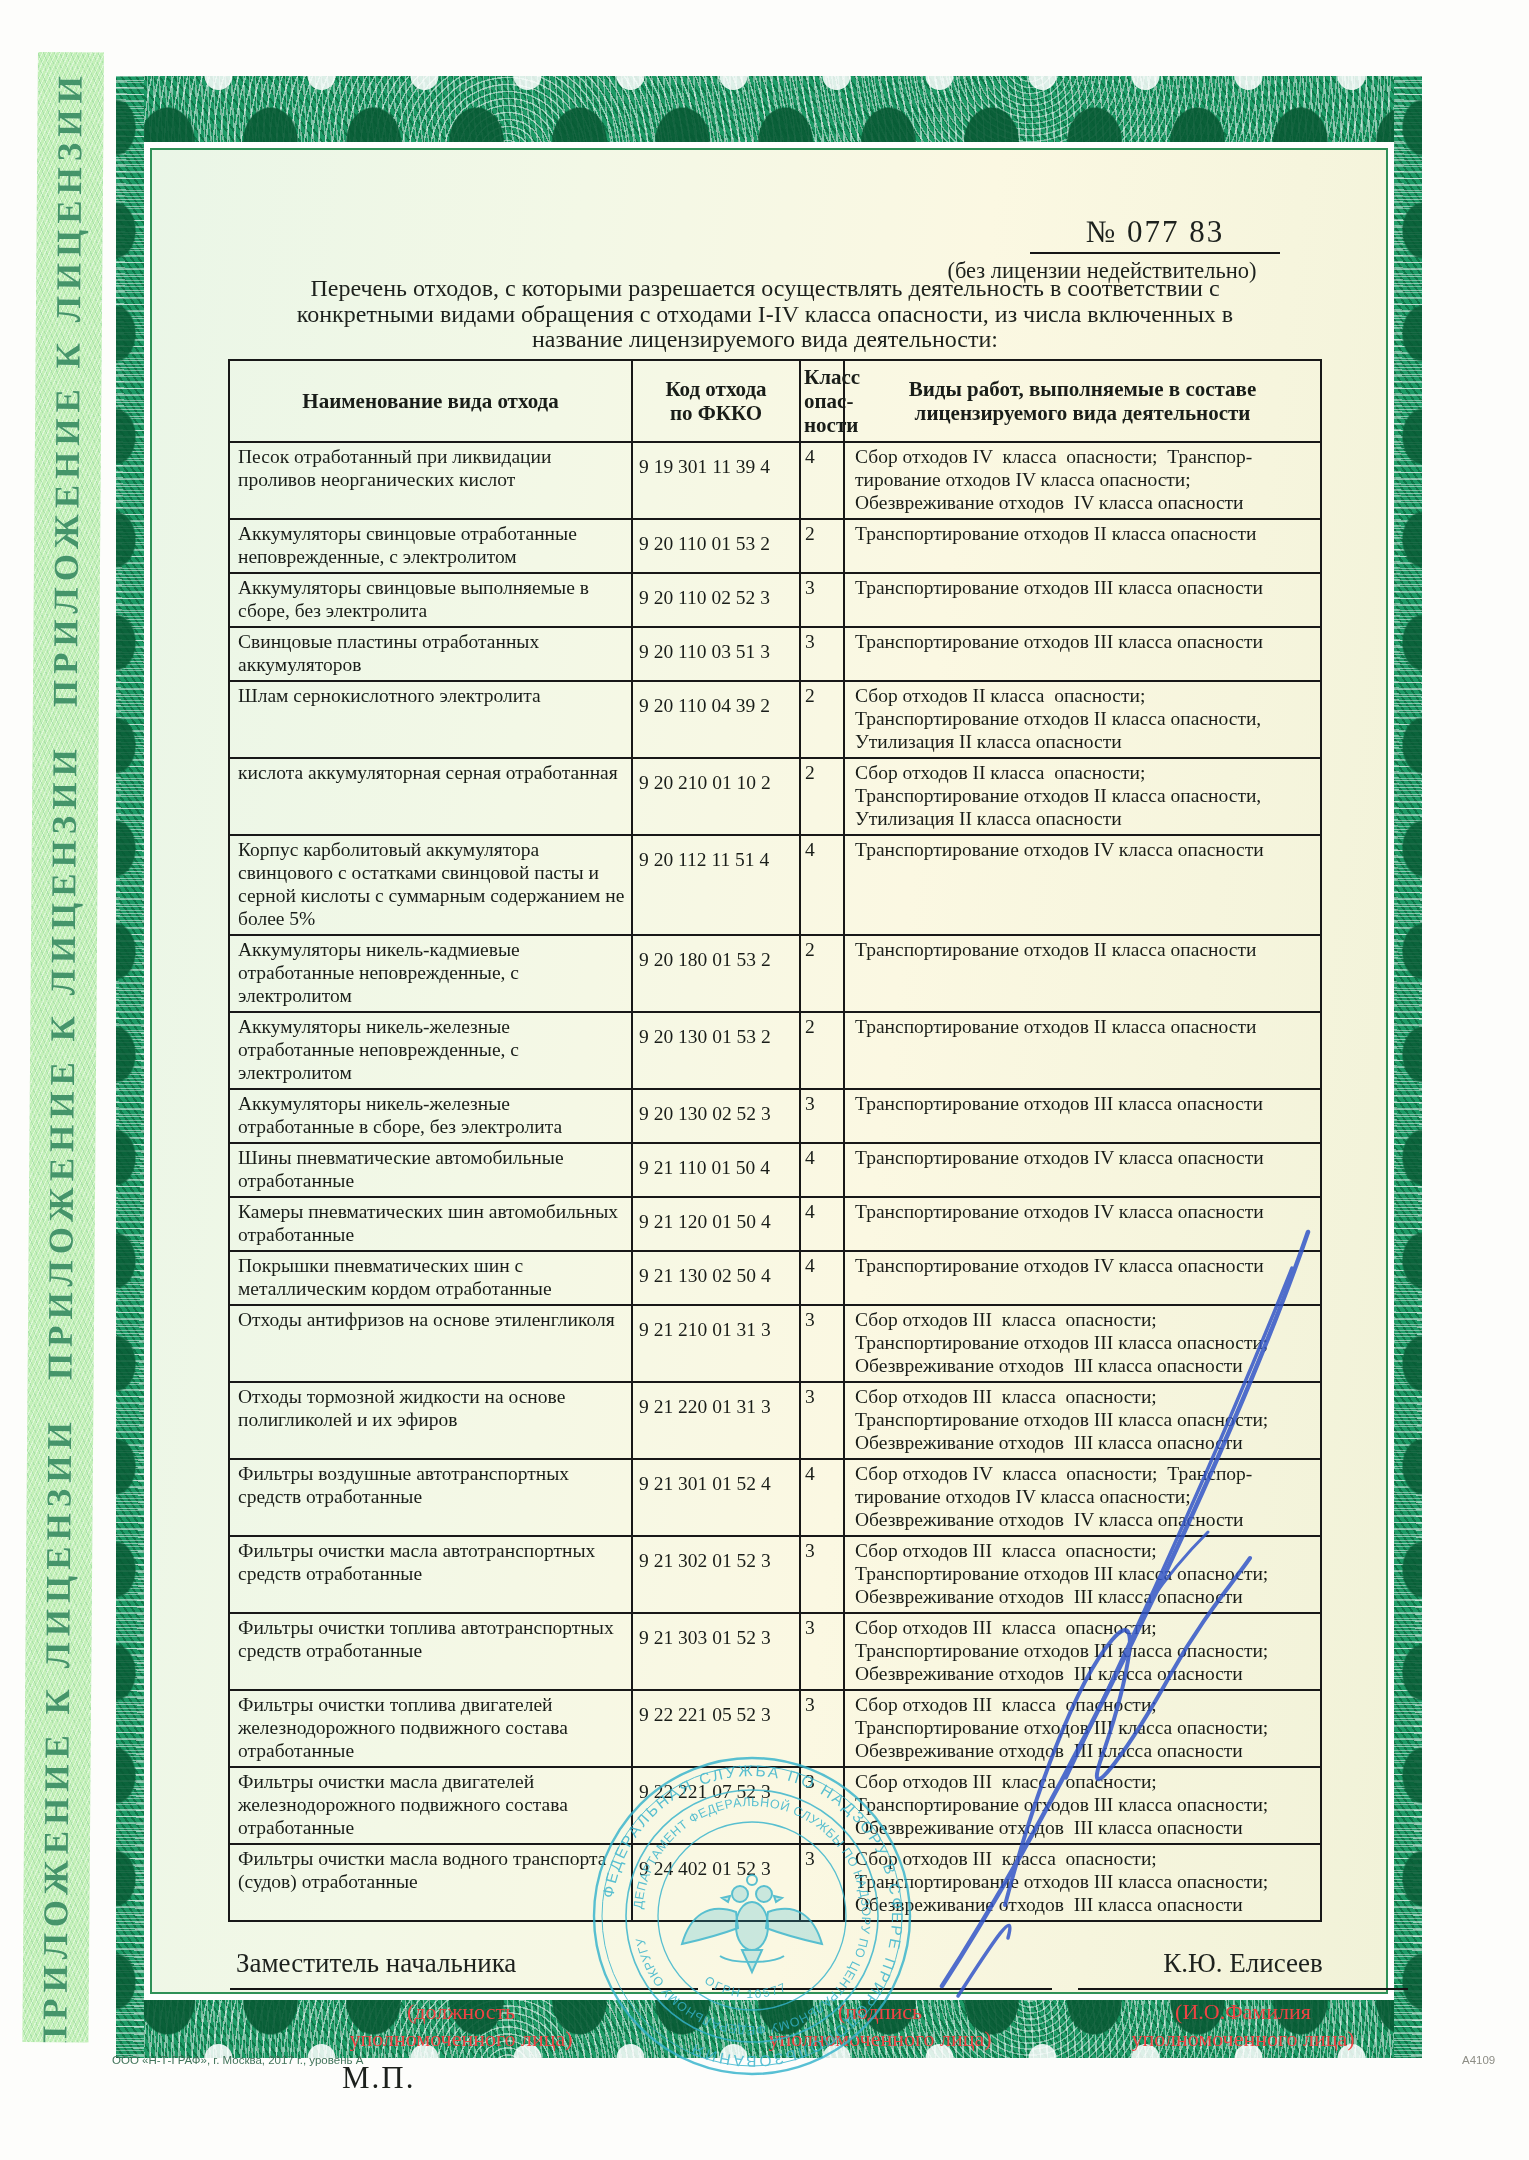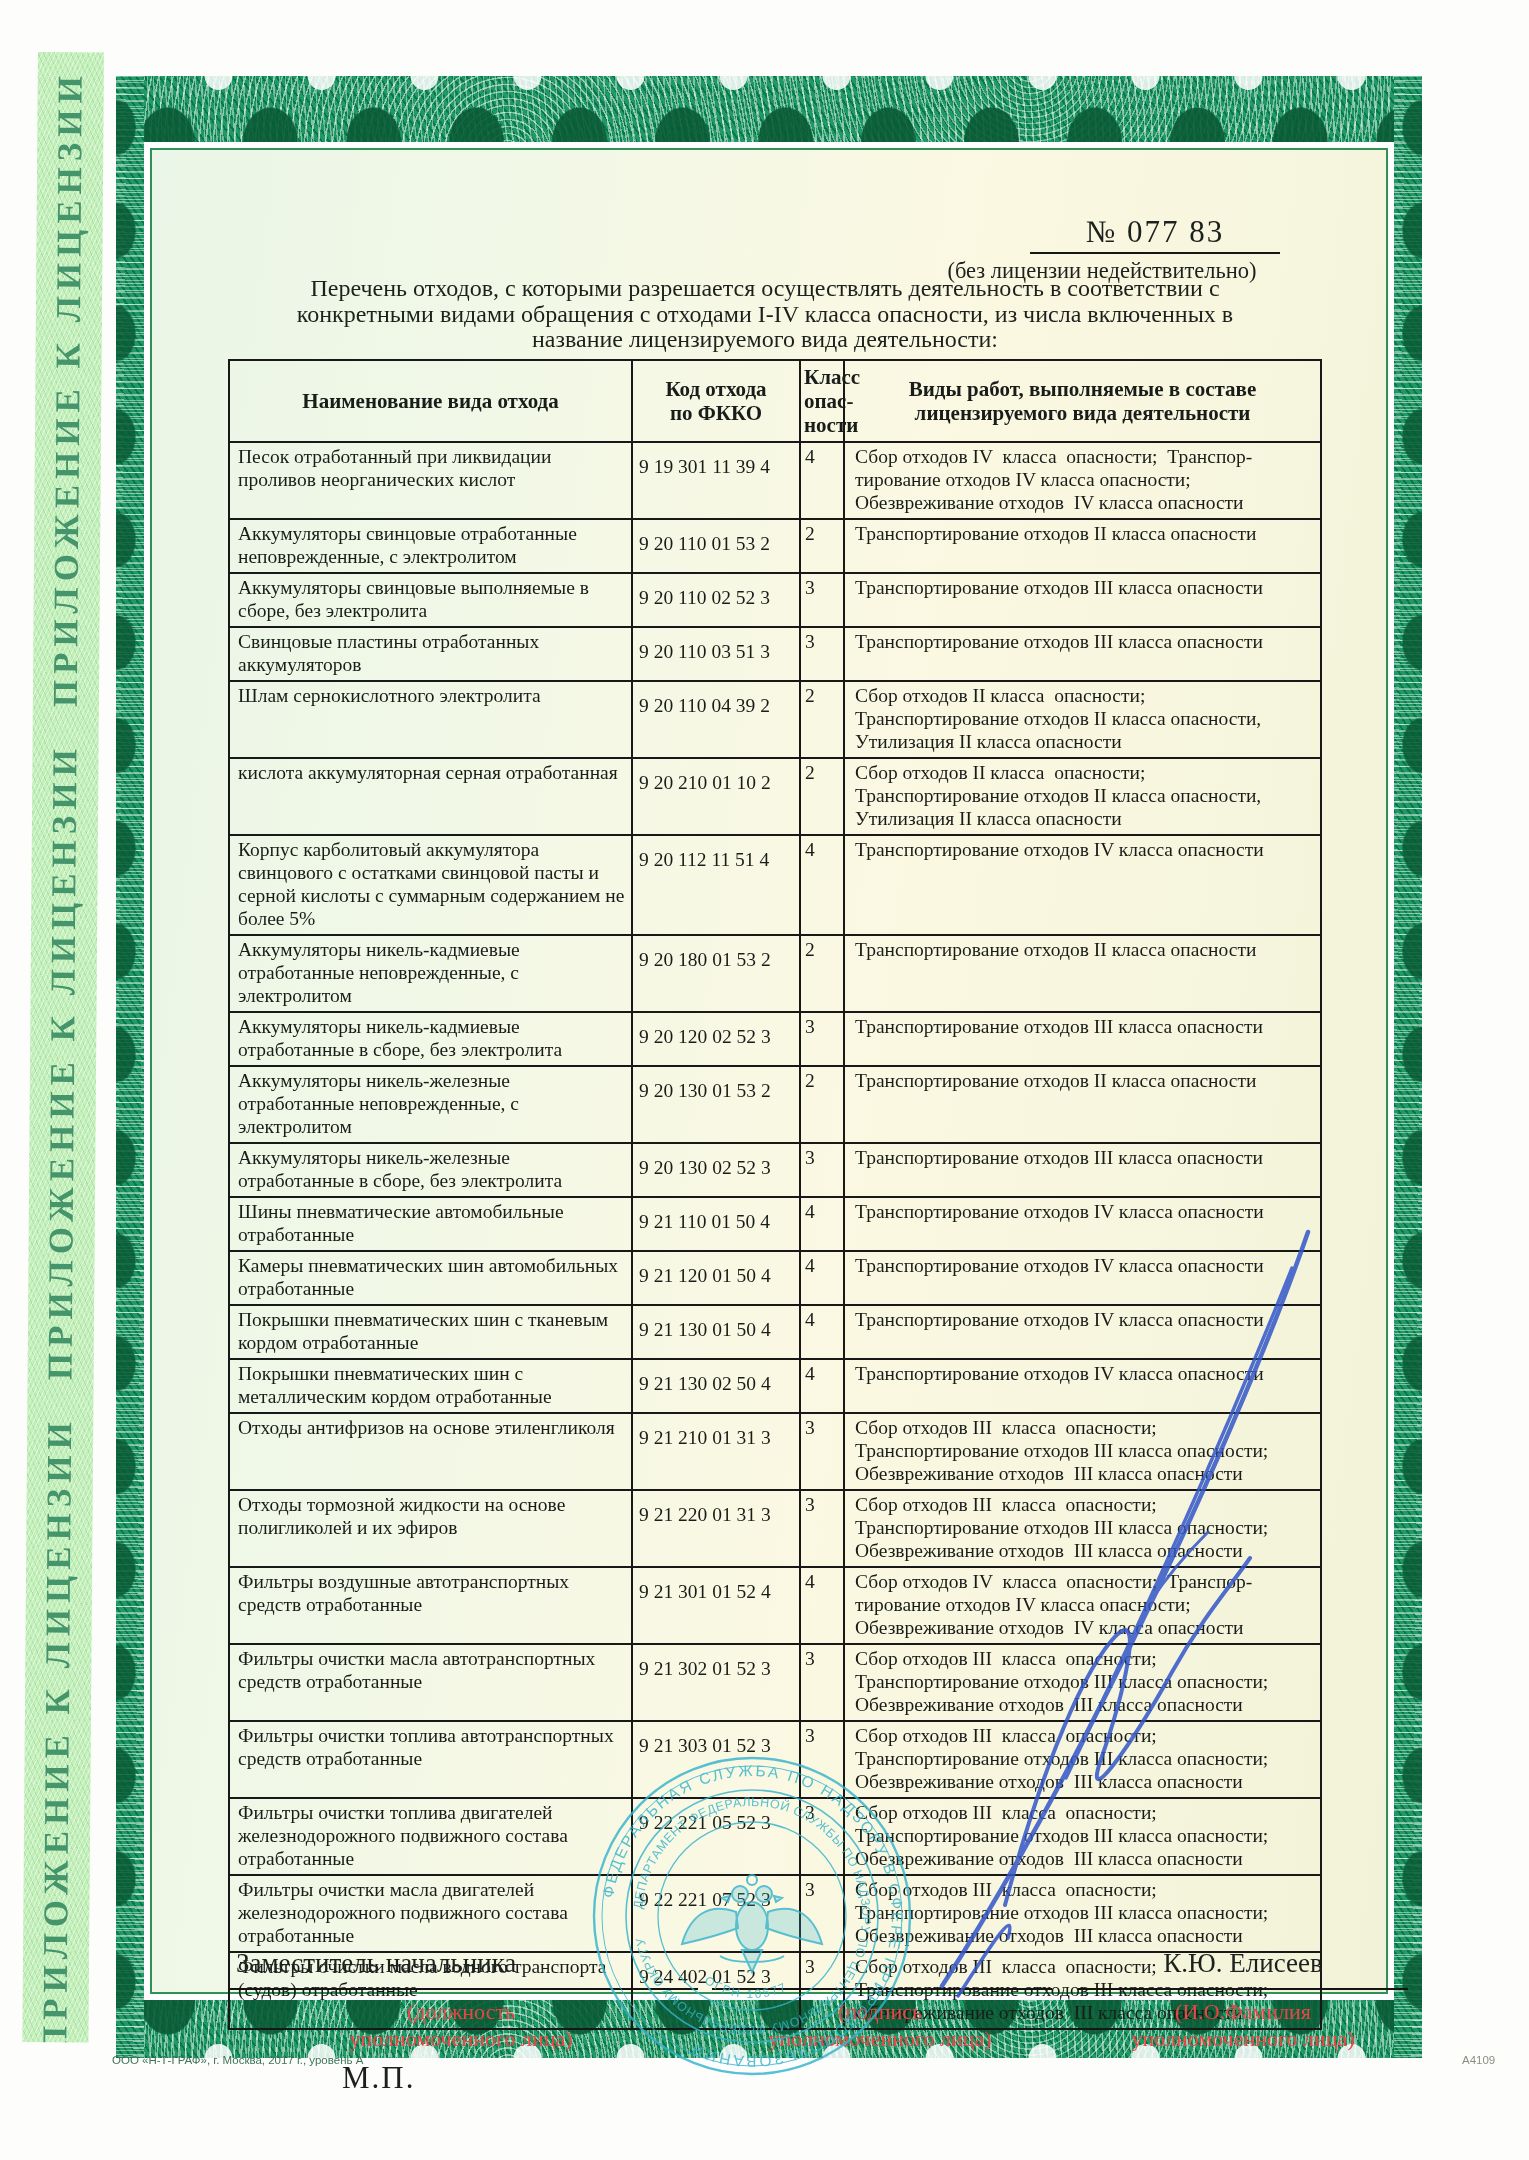--- a/index.html
+++ b/index.html
@@ -207,28 +207,20 @@
           </tr>
           <tr>
             <td class="c-name">Аккумуляторы никель-кадмиевые отработанные неповрежденные, с электролитом</td>
             <td class="c-code">9 20 180 01 53 2</td>
             <td class="c-class">2</td>
             <td class="c-works">
               <div class="works-line">Транспортирование отходов II класса опасности</div>
             </td>
           </tr>
           <tr>
-            <td class="c-name">Аккумуляторы никель-кадмиевые отработанные в сборе, без электролита</td>
-            <td class="c-code">9 20 120 02 52 3</td>
-            <td class="c-class">3</td>
-            <td class="c-works">
-              <div class="works-line">Транспортирование отходов III класса опасности</div>
-            </td>
-          </tr>
-          <tr>
             <td class="c-name">Аккумуляторы никель-железные отработанные неповрежденные, с электролитом</td>
             <td class="c-code">9 20 130 01 53 2</td>
             <td class="c-class">2</td>
             <td class="c-works">
               <div class="works-line">Транспортирование отходов II класса опасности</div>
             </td>
           </tr>
           <tr>
             <td class="c-name">Аккумуляторы никель-железные отработанные в сборе, без электролита</td>
             <td class="c-code">9 20 130 02 52 3</td>
@@ -241,28 +233,20 @@
             <td class="c-name">Шины пневматические автомобильные отработанные</td>
             <td class="c-code">9 21 110 01 50 4</td>
             <td class="c-class">4</td>
             <td class="c-works">
               <div class="works-line">Транспортирование отходов IV класса опасности</div>
             </td>
           </tr>
           <tr>
             <td class="c-name">Камеры пневматических шин автомобильных отработанные</td>
             <td class="c-code">9 21 120 01 50 4</td>
-            <td class="c-class">4</td>
-            <td class="c-works">
-              <div class="works-line">Транспортирование отходов IV класса опасности</div>
-            </td>
-          </tr>
-          <tr>
-            <td class="c-name">Покрышки пневматических шин с тканевым кордом отработанные</td>
-            <td class="c-code">9 21 130 01 50 4</td>
             <td class="c-class">4</td>
             <td class="c-works">
               <div class="works-line">Транспортирование отходов IV класса опасности</div>
             </td>
           </tr>
           <tr>
             <td class="c-name">Покрышки пневматических шин с металлическим кордом отработанные</td>
             <td class="c-code">9 21 130 02 50 4</td>
             <td class="c-class">4</td>
             <td class="c-works">

